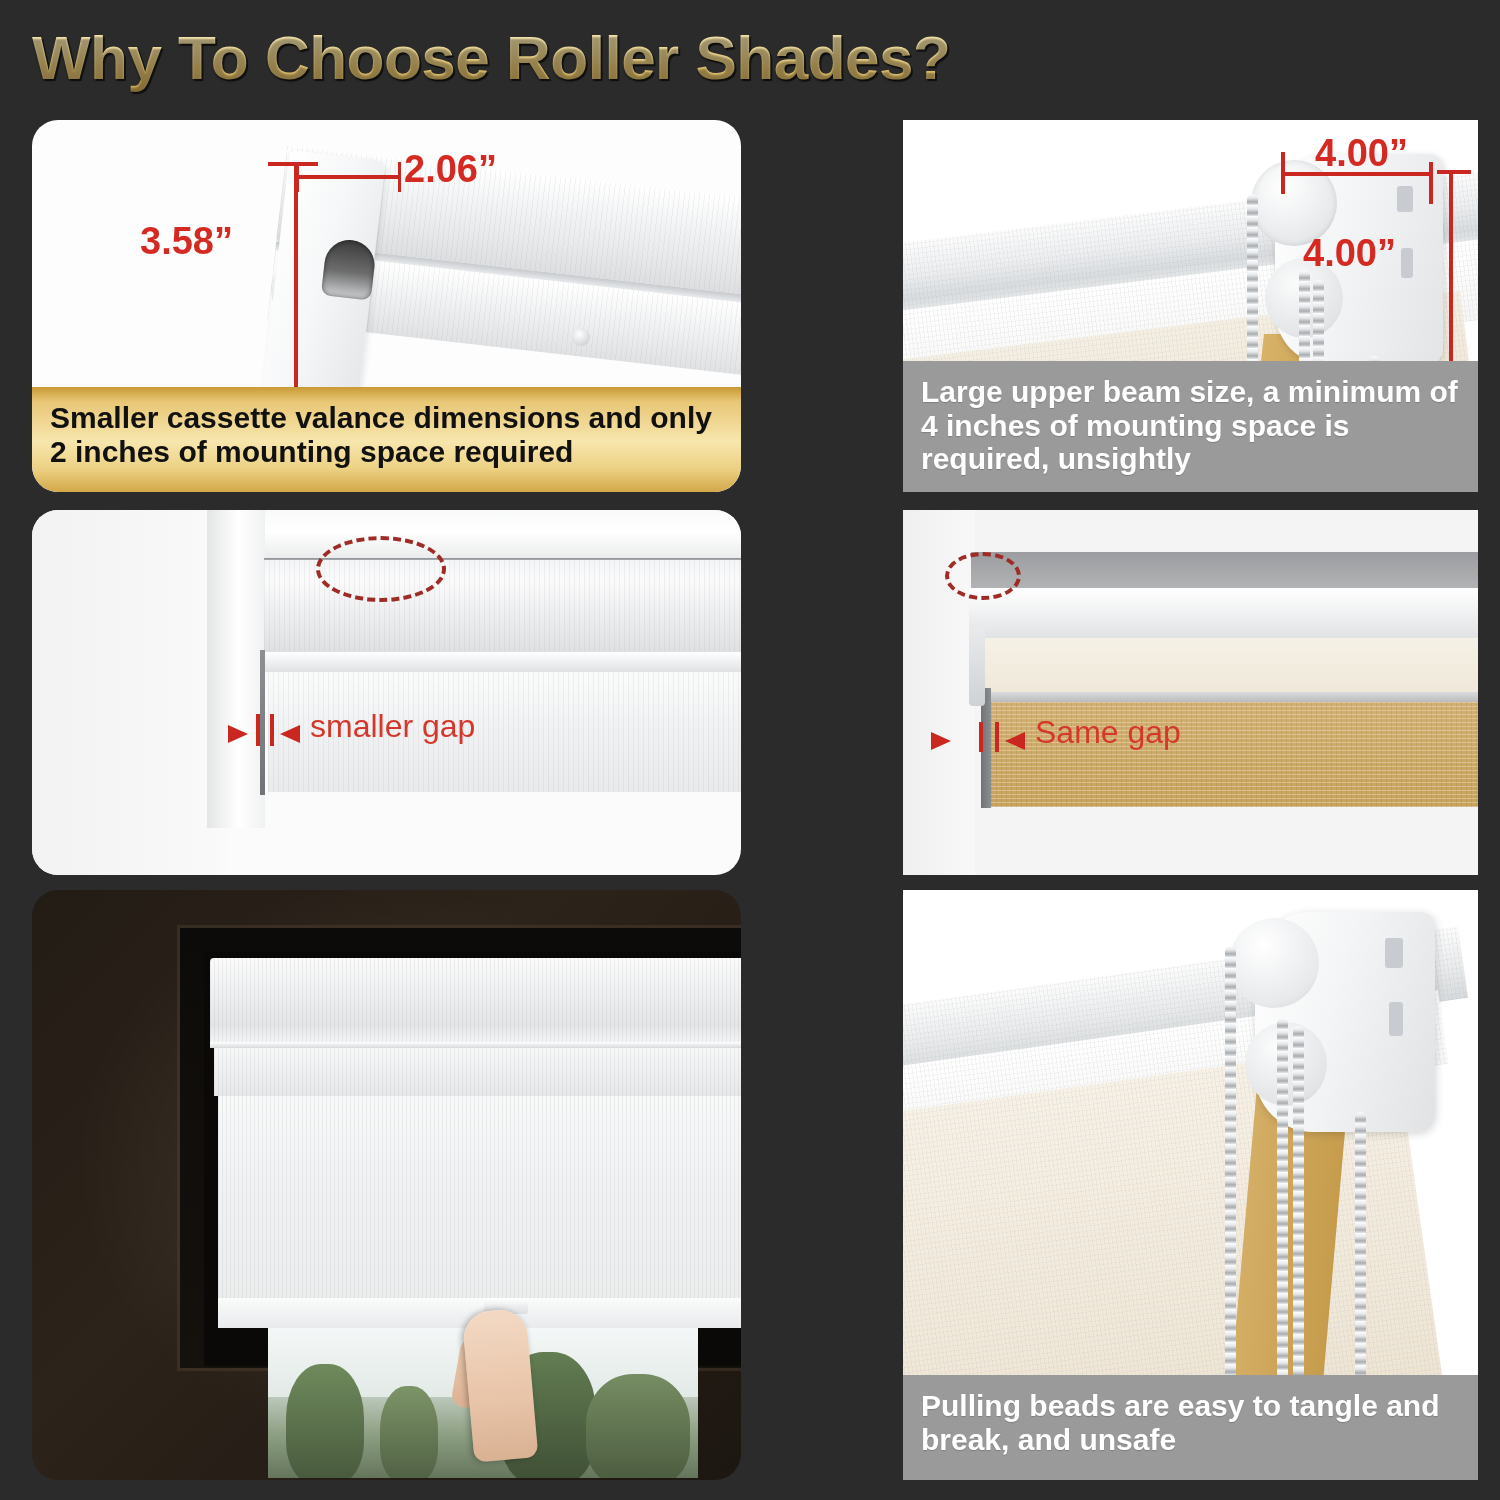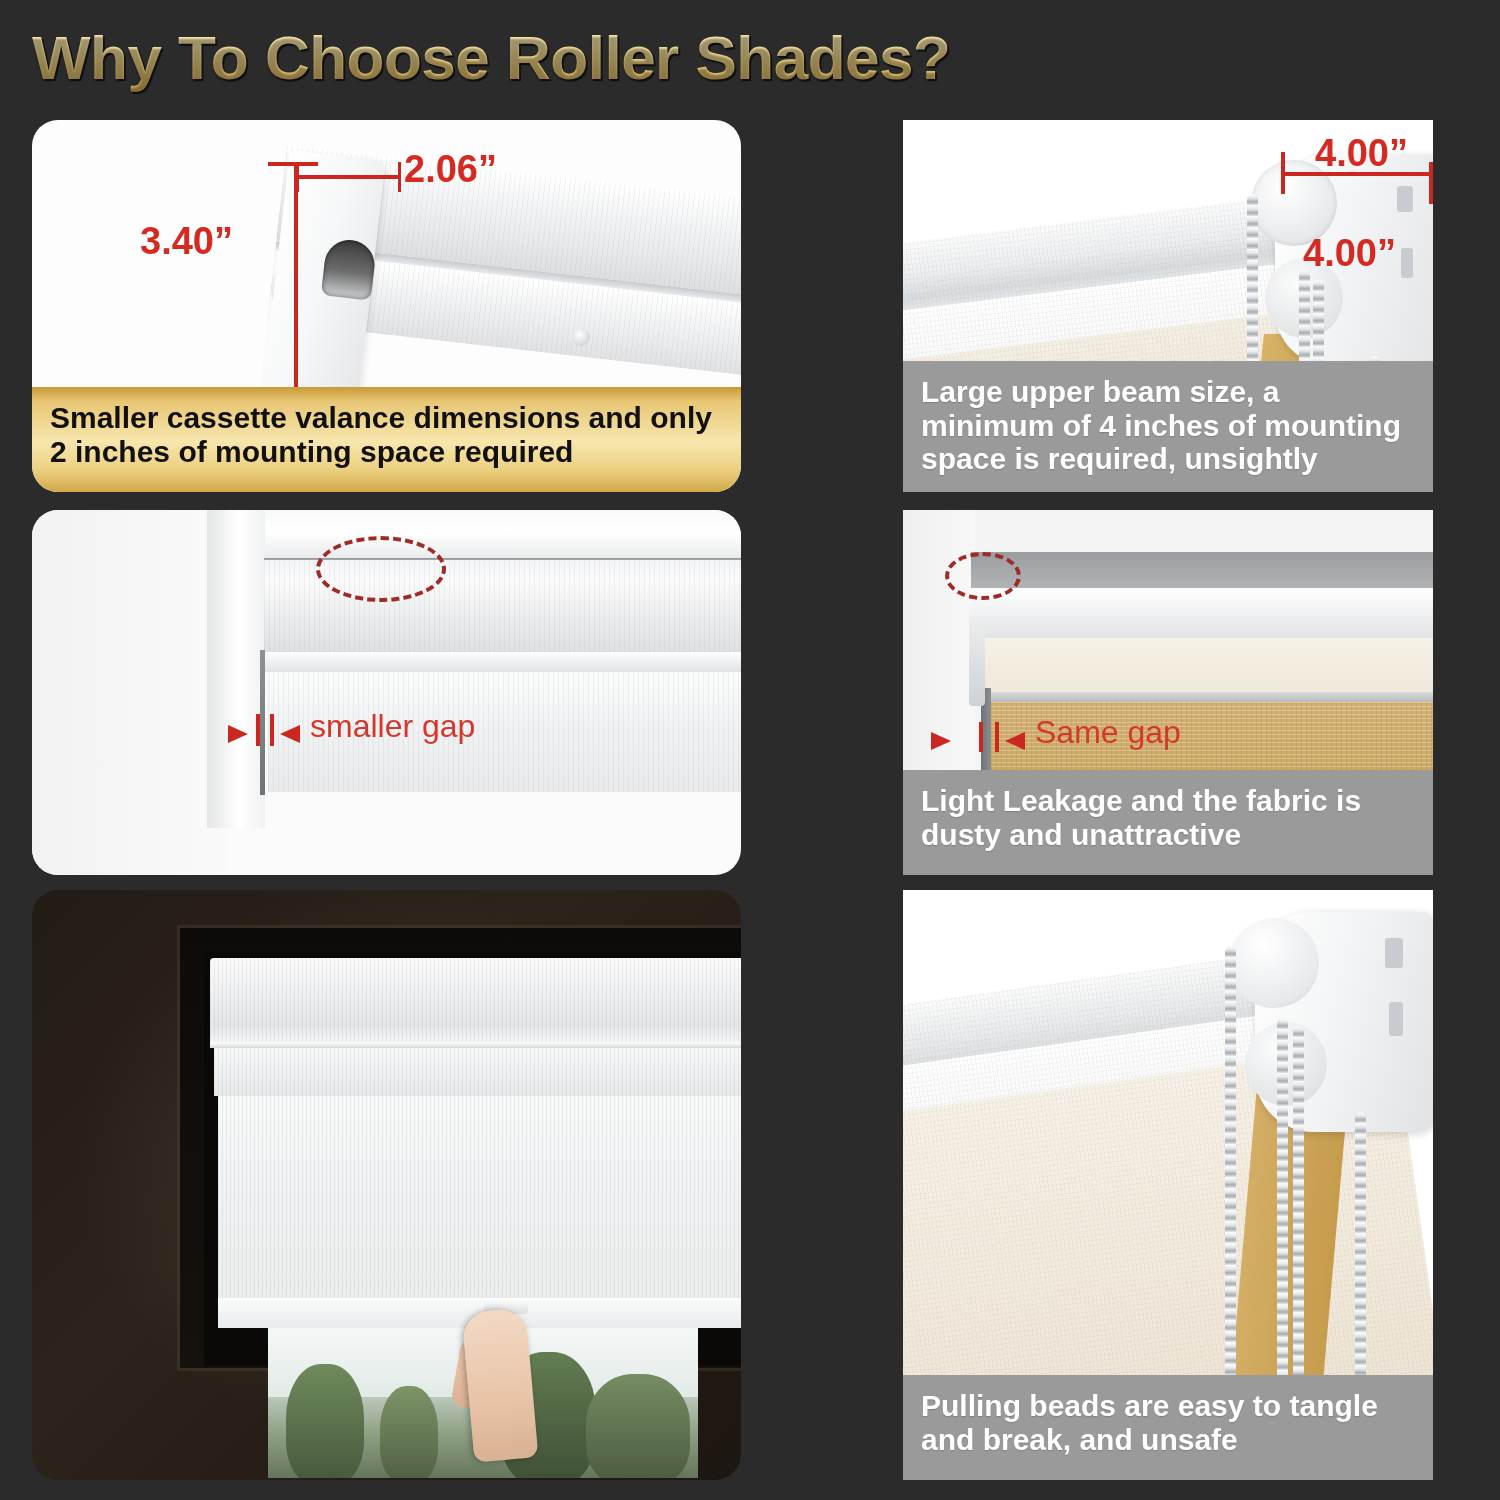--- a/index.html
+++ b/index.html
@@ -23,21 +23,21 @@
   }
   #title-shadow {
     position:absolute; left:34px; top:24px; width:1200px; height:72px;
     font-size:62px; font-weight:bold; letter-spacing:-0.5px; line-height:72px;
     white-space:nowrap; color:rgba(0,0,0,.55); z-index:-1;
   }
 
   
   .panel { position:absolute; overflow:hidden; }
   .panel.left  { left:32px;  width:709px; }
-  .panel.right { left:903px; width:530px; }
+  .panel.right { left:903px; width:575px; }
   .r1 { top:120px; height:372px; }
   .r2 { top:510px; height:365px; }
   .r3 { top:890px; height:590px; }
 
   .panel.left  { border-radius:26px; }
   .panel.right { border-radius:0; }
 
   .stage { position:absolute; inset:0; overflow:hidden; }
 
   
@@ -335,21 +335,21 @@
     <div class="p1-screw2"></div>
 
     <div class="rl" style="left:264px;top:42px;width:3px;height:30px;"></div>
     <div class="rl" style="left:264px;top:55px;width:105px;height:4px;"></div>
     <div class="rl" style="left:366px;top:42px;width:3px;height:30px;"></div>
     <div class="dim" style="left:372px;top:28px;font-size:38px;">2.06”</div>
 
     <div class="rl" style="left:262px;top:42px;width:4px;height:270px;"></div>
     <div class="rl" style="left:236px;top:42px;width:50px;height:4px;"></div>
     <div class="rl" style="left:236px;top:308px;width:50px;height:4px;"></div>
-    <div class="dim" style="left:108px;top:100px;font-size:38px;">3.40”</div>
+    <div class="dim" style="left:108px;top:100px;font-size:38px;">3.58”</div>
   </div>
 
   <div class="cap gold">Smaller cassette valance dimensions and only 2 inches of mounting space required</div>
 </div>
 
 <div class="panel right r1">
   <div class="stage">
     <div class="p2bg"></div>
     <div class="p2-tube">
         <div class="p2-weave"></div>
@@ -431,21 +431,20 @@
 
     <div class="ell" style="left:42px;top:42px;width:76px;height:48px;"></div>
 
     <div class="arrowR" style="left:28px;top:222px;"></div>
     <div class="abar" style="left:76px;top:212px;height:30px;"></div>
     <div class="abar" style="left:92px;top:212px;height:30px;"></div>
     <div class="arrowL" style="left:102px;top:222px;"></div>
     <div class="annot" style="left:132px;top:204px;font-size:32px;">Same gap</div>
   </div>
 
-  <div class="cap gray">Light Leakage and the fabric is dusty and unattractive</div>
 </div>
 
 <div class="panel left r3">
   <div class="stage">
     <div class="p5bg"></div>
     <div class="p5-walllight"></div>
     <div class="p5-recess"></div>
     <div class="p5-reveal"></div>
 
     <div class="p5-glass">

